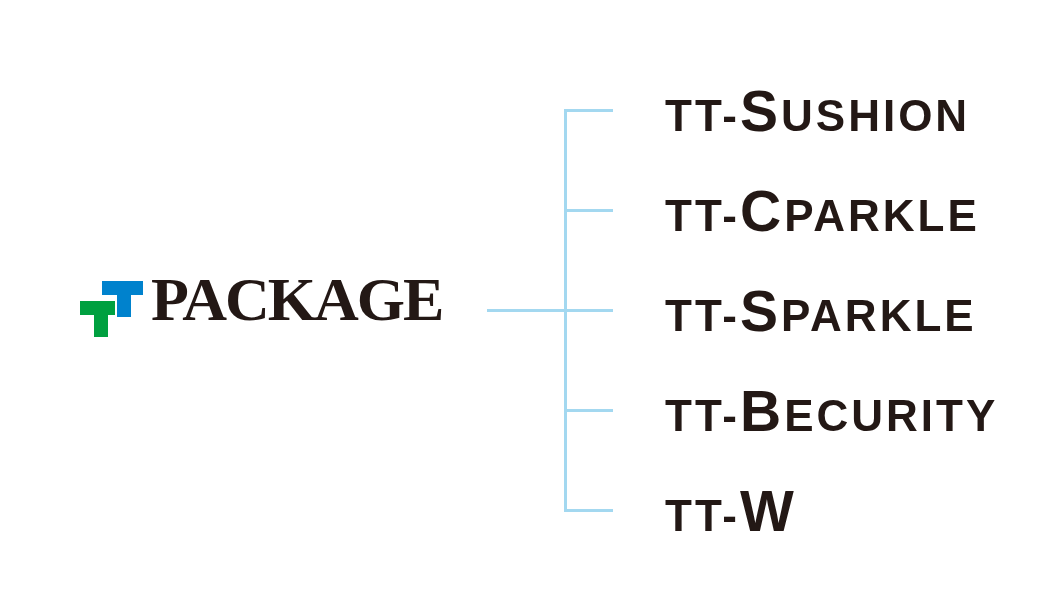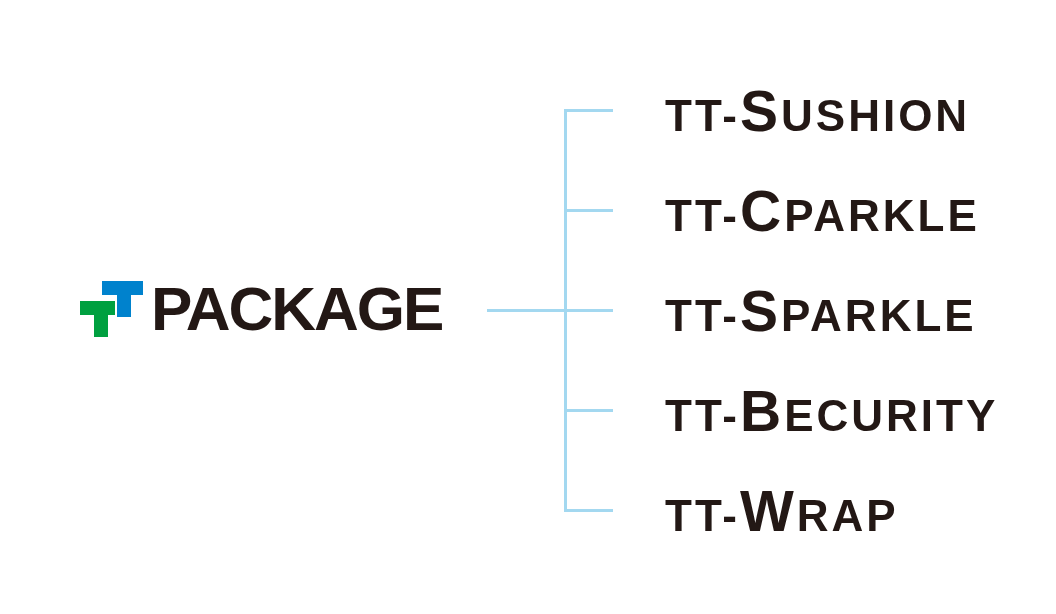--- a/index.html
+++ b/index.html
@@ -23,24 +23,24 @@
   .tt-mark{position:absolute;left:80px;top:281px;width:64px;height:56px;}
   .t-shape{position:absolute;}
   .t-shape .bar,.t-shape .stem{position:absolute;}
   .t-green{left:0;top:20px;width:41px;height:36px;}
   .t-green .bar{left:0;top:0;width:35px;height:14px;background:var(--mark-green);}
   .t-green .stem{left:14px;top:0;width:14px;height:36px;background:var(--mark-green);}
   .t-blue{left:22px;top:0;width:41px;height:36px;z-index:2;}
   .t-blue .bar{left:0;top:0;width:41px;height:14px;background:var(--mark-blue);}
   .t-blue .stem{left:15px;top:0;width:14px;height:36px;background:var(--mark-blue);}
   .logo-text{
-    position:absolute;left:151px;top:311px;
+    position:absolute;left:151px;top:302px;
     transform:translateY(-54%);
     font-size:62px;font-weight:700;letter-spacing:-2px;
-    color:var(--text);white-space:nowrap;
+    color:var(--text);white-space:nowrap;font-family:Liberation Serif, serif;
   }
 
   
   .line{position:absolute;background:var(--line);}
   .vline{left:564px;top:109px;width:3px;height:403px;}
   .hline{height:3px;}
   .trunk{left:487px;top:309px;width:126px;}
   .b1{left:564px;top:109px;width:49px;}
   .b2{left:564px;top:209px;width:49px;}
   .b4{left:564px;top:409px;width:49px;}
@@ -103,16 +103,15 @@
       <span class="rest">PARKLE</span>
   </div>
   <div class="product p4">
     <span class="prefix">TT-</span>
       <span class="initial">B</span>
       <span class="rest">ECURITY</span>
   </div>
   <div class="product p5">
     <span class="prefix">TT-</span>
       <span class="initial">W</span>
-      <span class="rest">RAP</span>
   </div>
 
 </div>
 
 </body></html>

